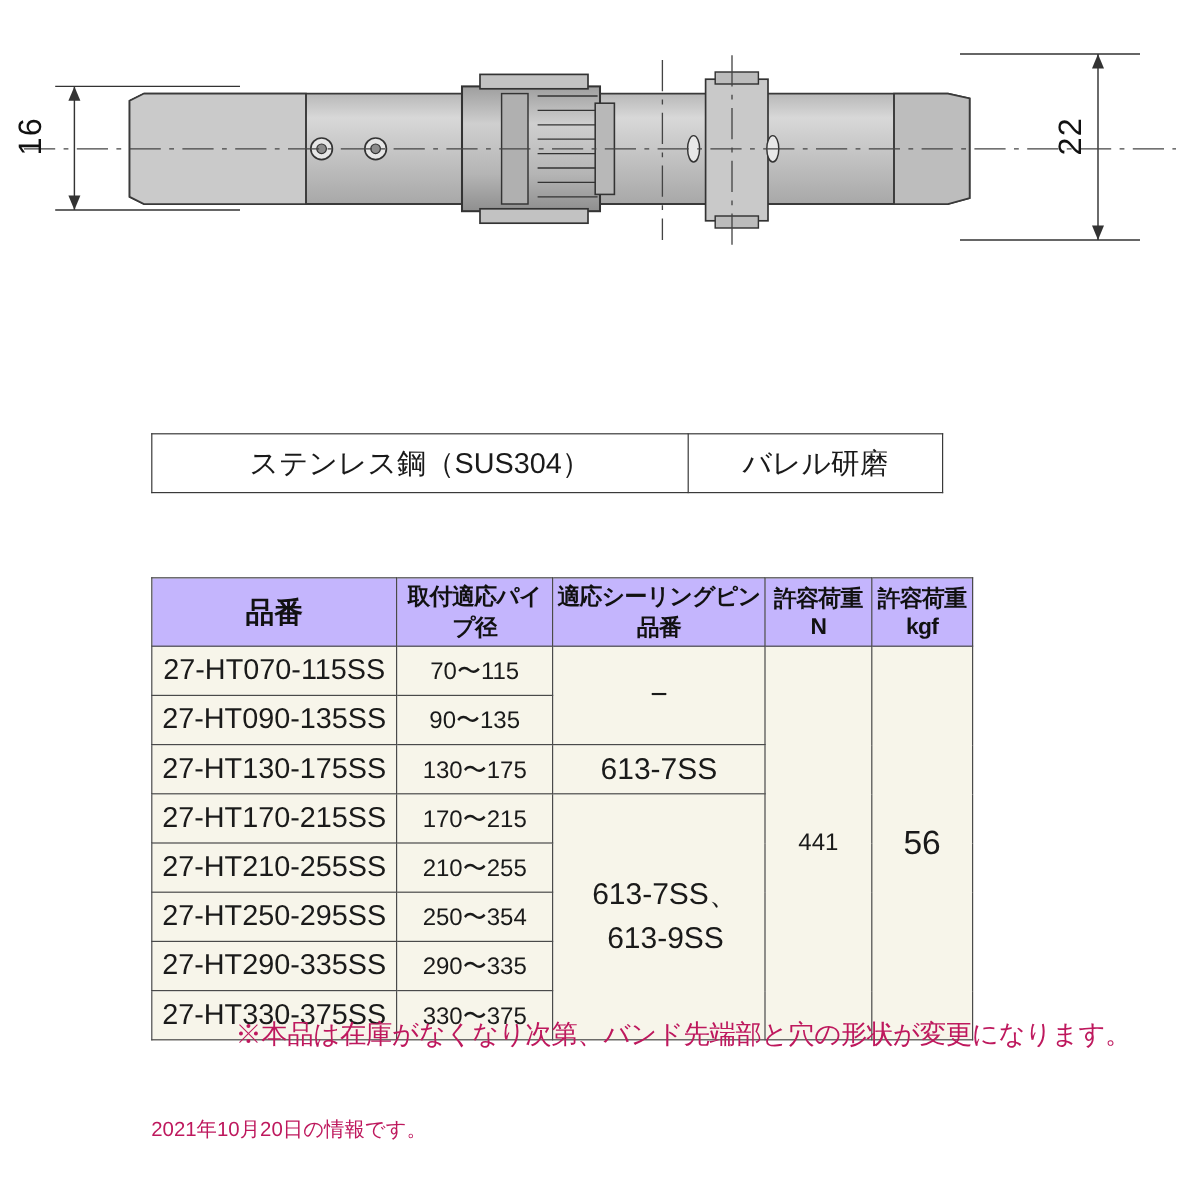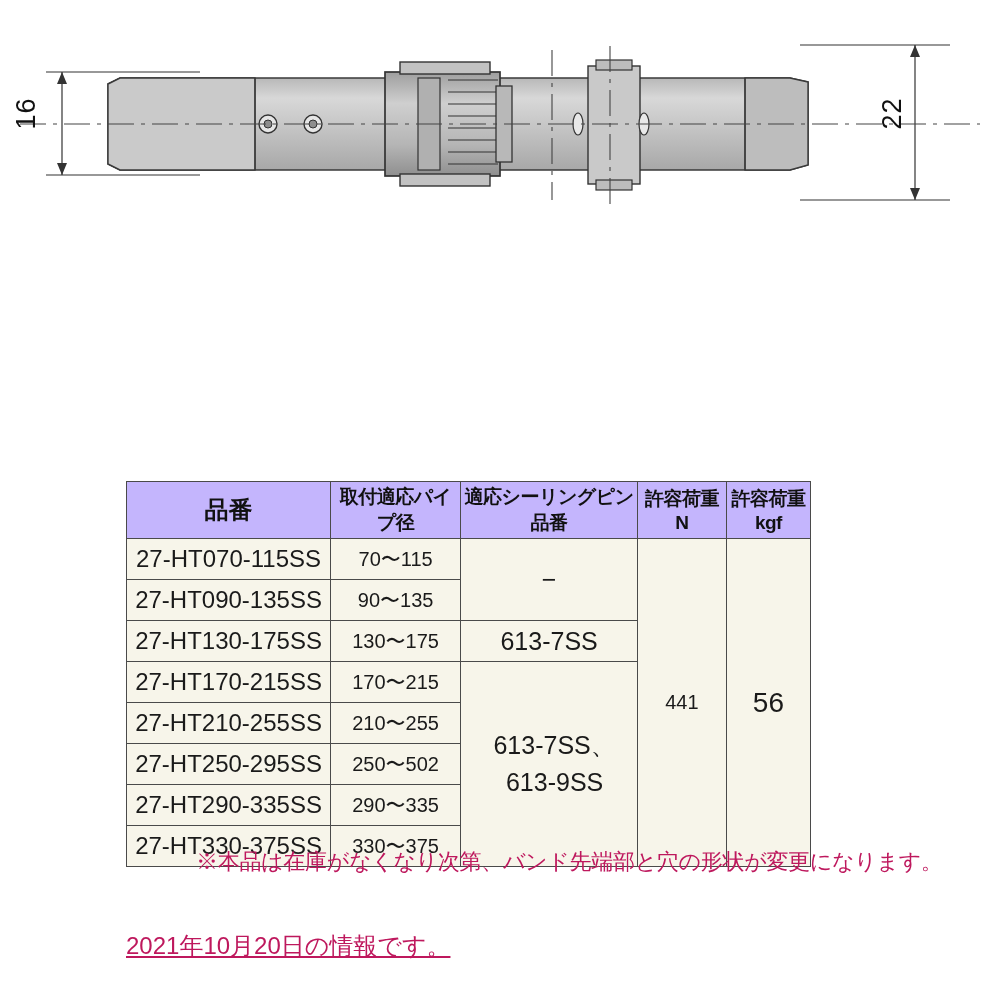--- a/index.html
+++ b/index.html
@@ -86,21 +86,21 @@
   .c-n     { width: 88px;  font-size: 20px; }
   .c-kgf   { width: 83px;  font-size: 28px; }
 
   
   .note {
     position: absolute;
     font-size: 22px;
     color: #be185d;
   }
   #note-asterisk { left: 196px; top: 847px; letter-spacing: -0.3px; }
-  #note-date { left: 126px; top: 930px; font-size: 24px; text-decoration: underline; }
+  #note-date { left: 126px; top: 930px; font-size: 17px; }
 </style>
 </head>
 <body>
 
 <div class="drawing">
   <svg width="1000" height="250" viewBox="0 0 1000 250">
     <defs>
       <linearGradient id="bandGrad" x1="0" y1="0" x2="0" y2="1">
         <stop offset="0%" stop-color="#b8b8b8"></stop>
         <stop offset="22%" stop-color="#d8d8d8"></stop>
@@ -182,20 +182,24 @@
       <line x1="610" y1="46" x2="610" y2="204" stroke="#444" stroke-width="1.1" stroke-dasharray="26,7,4,7"></line>
     </g>
   </svg>
 
   <div class="dim-label" id="dim-left-label">16</div>
   <div class="dim-label" id="dim-right-label">22</div>
 </div>
 
 <table class="mat-table">
   <tbody>
+    <tr>
+      <td class="col-a">ステンレス鋼（SUS304）</td>
+      <td class="col-b">バレル研磨</td>
+    </tr>
   </tbody>
 </table>
 
 <table class="spec-table">
   <thead>
     <tr>
       <th class="c-model hdr-model">品番</th>
       <th class="c-dia hdr-small">取付適応パイプ径</th>
       <th class="c-pin hdr-small">適応シーリングピン品番</th>
       <th class="c-n hdr-small">許容荷重N</th>
@@ -224,21 +228,21 @@
       <td class="c-dia">170〜215</td>
       <td class="c-pin" rowspan="5" style="white-space: pre-line; line-height: 1.5; padding-left: 14px;">613-7SS、
 613-9SS</td>
     </tr>
     <tr>
       <td class="c-model">27-HT210-255SS</td>
       <td class="c-dia">210〜255</td>
     </tr>
     <tr>
       <td class="c-model">27-HT250-295SS</td>
-      <td class="c-dia">250〜502</td>
+      <td class="c-dia">250〜354</td>
     </tr>
     <tr>
       <td class="c-model">27-HT290-335SS</td>
       <td class="c-dia">290〜335</td>
     </tr>
     <tr>
       <td class="c-model">27-HT330-375SS</td>
       <td class="c-dia">330〜375</td>
     </tr>
   </tbody>

